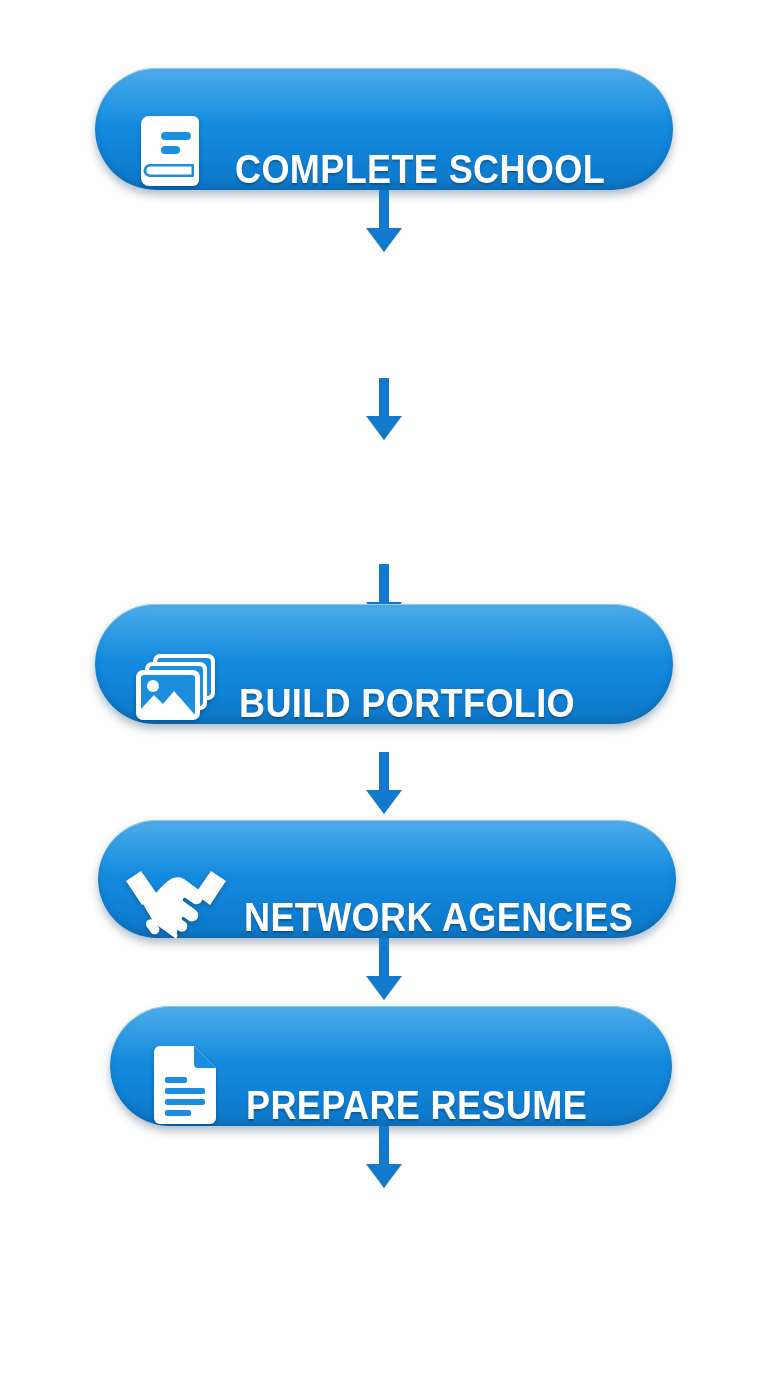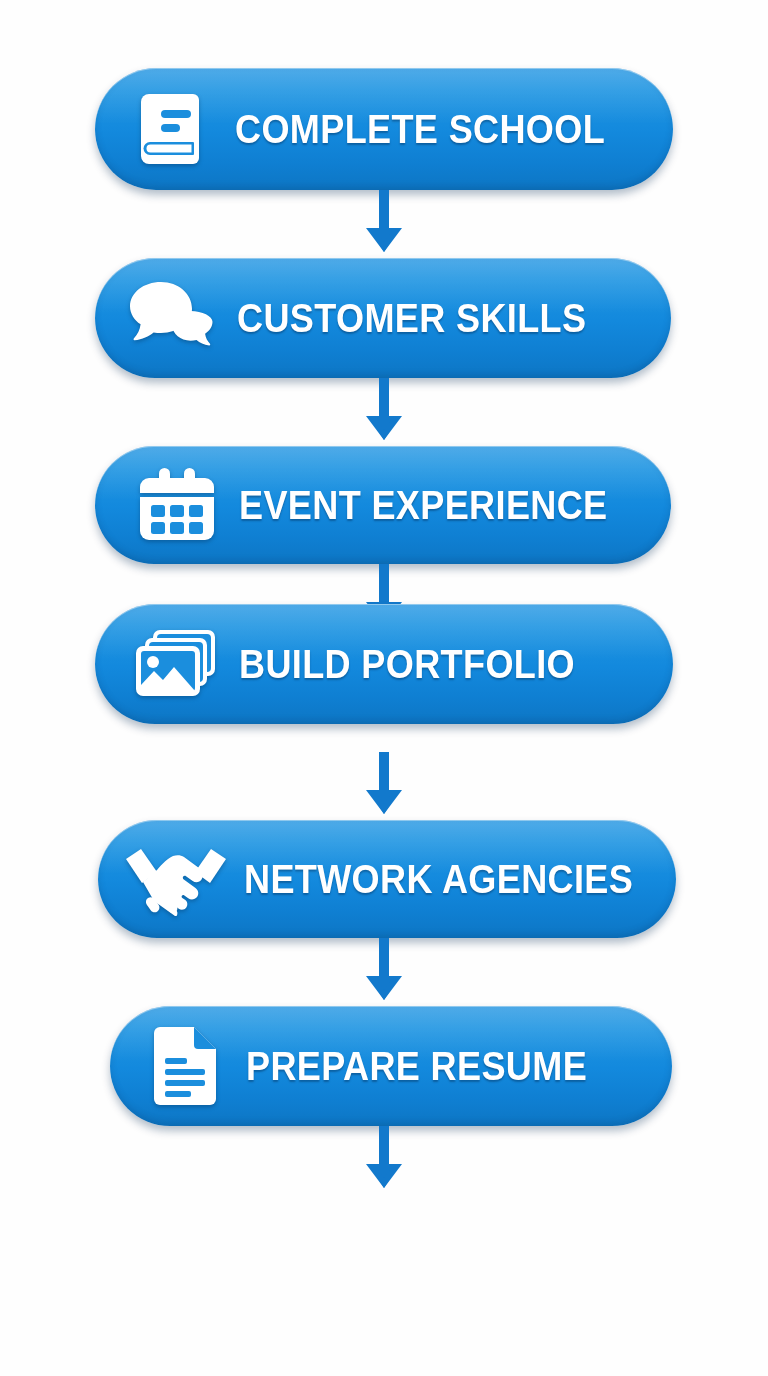--- a/index.html
+++ b/index.html
@@ -21,21 +21,21 @@
     width: 768px;
     height: 1376px;
     background: #fefefe;
   }
 
   
   .step {
     position: absolute;
     box-sizing: border-box;
     display: flex;
-    align-items: center;
+    align-items: flex-end;
     border-radius: 999px;
     background: linear-gradient(180deg,
                 #2b9ae4 0%,
                 #1f95e2 18%,
                 #1389dd 52%,
                 #0f7fd2 78%,
                 #0d76c4 100%);
     box-shadow:
       0 5px 9px rgba(0, 40, 80, 0.30),
       0 1px 0 rgba(255,255,255,0.38) inset,
@@ -105,55 +105,28 @@
     <span class="step-label" style="margin-left:24px;">COMPLETE SCHOOL</span>
   </div>
 
   <div class="arrow" style="top:190px;">
     <svg width="44" height="68" viewBox="0 0 44 68">
       <path fill="#1279cc" d="M17 0 h10 v38 h10.5 L22 62 L6.5 38 H17 z"></path>
       <path fill="#1279cc" d="M22 62 L4 38 h8 L22 52 L32 38 h8 z"></path>
     </svg>
   </div>
 
-  <div class="step" style="left:95px; top:258px; width:576px; height:120px; padding-left:32px;">
-    <span class="step-icon">
-      <svg width="92" height="76" viewBox="0 0 92 76" aria-hidden="true">
-        <path fill="#ffffff" d="M34 2 C16.5 2 3 12.8 3 26.2 C3 33.5 7.1 40 13.6 44.3 C12.9 49.6 10.6 54.6 6.8 58.6 C6.2 59.2 6.6 60.3 7.5 60.2 C15.3 59.4 21.9 56.4 26.6 52.4 C28.9 52.8 31.4 53 34 53 C51.5 53 65 42.2 65 28.8 C65 13.9 51.5 2 34 2 z"></path>
-        <path fill="#ffffff" d="M63.5 31 C53.5 31 45.4 37.6 45.4 45.8 C45.4 54 53.5 60.7 63.5 60.7 C65.6 60.7 67.6 60.4 69.5 59.9 C72.7 62.7 77 64.8 82.2 65.4 C83.1 65.5 83.6 64.4 83 63.8 C80.3 61 78.6 57.5 78.1 53.7 C82.5 51 85.5 46.7 85.5 41.8 C85.5 36.3 75.4 31 63.5 31 z"></path>
-        <path fill="#1b8edd" d="M45.4 44.6 C45.9 38 51.9 32.5 60 31.3 C56.6 33.5 54.2 36.5 53.2 40 z" opacity="0.0"></path>
-      </svg>
-    </span>
-    <span class="step-label" style="margin-left:18px;">CUSTOMER SKILLS</span>
-  </div>
 
   <div class="arrow" style="top:378px;">
     <svg width="44" height="68" viewBox="0 0 44 68">
       <path fill="#1279cc" d="M17 0 h10 v38 h10.5 L22 62 L6.5 38 H17 z"></path>
       <path fill="#1279cc" d="M22 62 L4 38 h8 L22 52 L32 38 h8 z"></path>
     </svg>
   </div>
 
-  <div class="step" style="left:95px; top:446px; width:576px; height:118px; padding-left:42px;">
-    <span class="step-icon">
-      <svg width="80" height="78" viewBox="0 0 80 78" aria-hidden="true">
-        <rect x="22" y="2" width="11" height="22" rx="5.5" fill="#ffffff"></rect>
-        <rect x="47" y="2" width="11" height="22" rx="5.5" fill="#ffffff"></rect>
-        <path fill="#ffffff" d="M12 12 h56 a9 9 0 0 1 9 9 v6 H3 v-6 a9 9 0 0 1 9 -9 z"></path>
-        <path fill="#ffffff" d="M3 31 h74 v34 a9 9 0 0 1 -9 9 H12 a9 9 0 0 1 -9 -9 z"></path>
-        <rect x="14" y="39" width="14" height="12" rx="2.5" fill="#1b8edd"></rect>
-        <rect x="33" y="39" width="14" height="12" rx="2.5" fill="#1b8edd"></rect>
-        <rect x="52" y="39" width="14" height="12" rx="2.5" fill="#1b8edd"></rect>
-        <rect x="14" y="56" width="14" height="12" rx="2.5" fill="#1b8edd"></rect>
-        <rect x="33" y="56" width="14" height="12" rx="2.5" fill="#1b8edd"></rect>
-        <rect x="52" y="56" width="14" height="12" rx="2.5" fill="#1b8edd"></rect>
-      </svg>
-    </span>
-    <span class="step-label" style="margin-left:22px;">EVENT EXPERIENCE</span>
-  </div>
 
   <div class="arrow" style="top:564px;">
     <svg width="44" height="68" viewBox="0 0 44 68">
       <path fill="#1279cc" d="M17 0 h10 v38 h10.5 L22 62 L6.5 38 H17 z"></path>
       <path fill="#1279cc" d="M22 62 L4 38 h8 L22 52 L32 38 h8 z"></path>
     </svg>
   </div>
 
   <div class="step" style="left:95px; top:604px; width:578px; height:120px; padding-left:38px;">
     <span class="step-icon">

